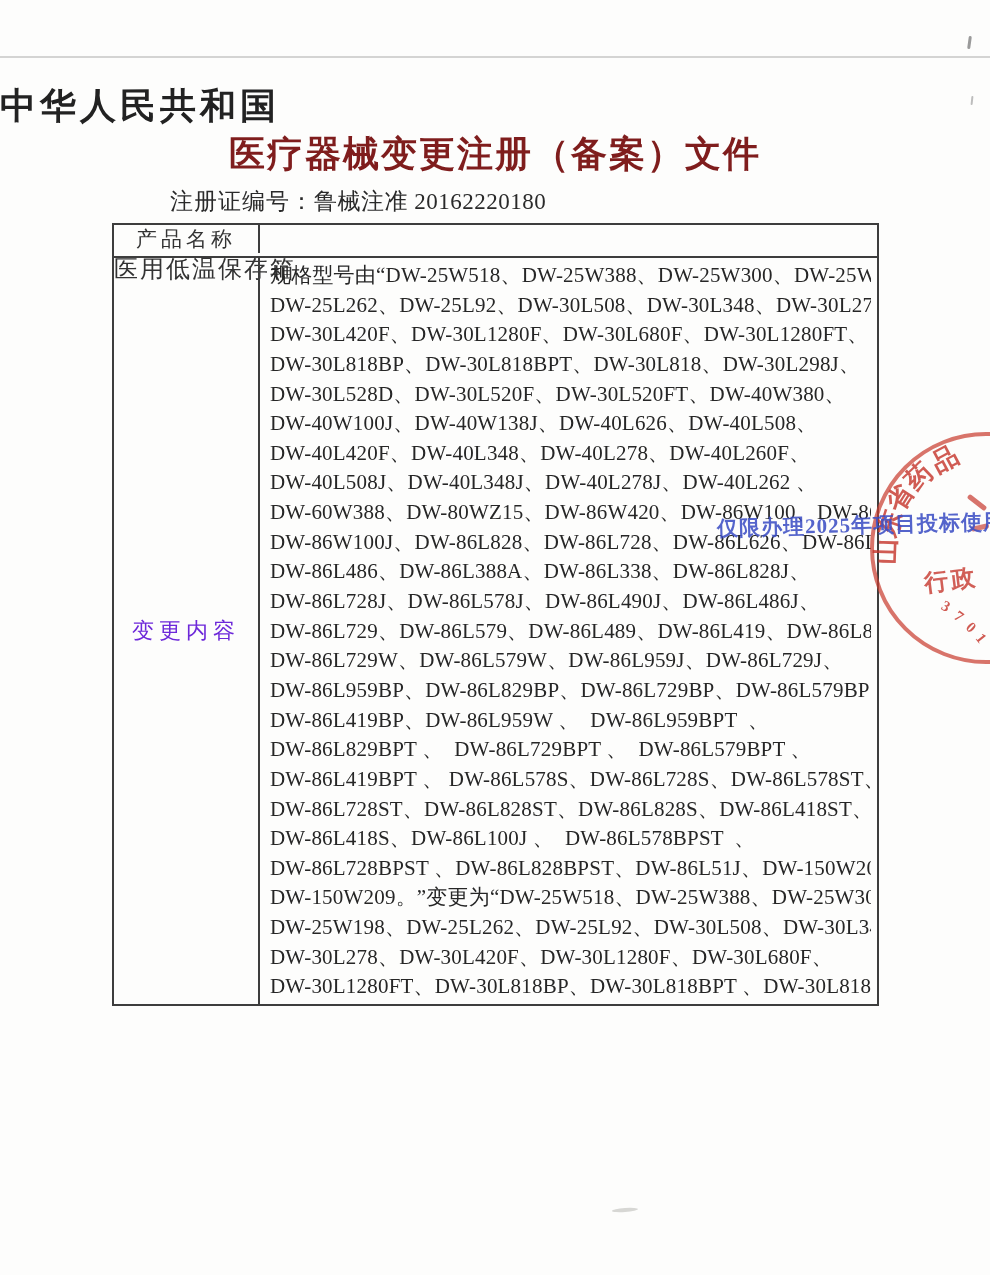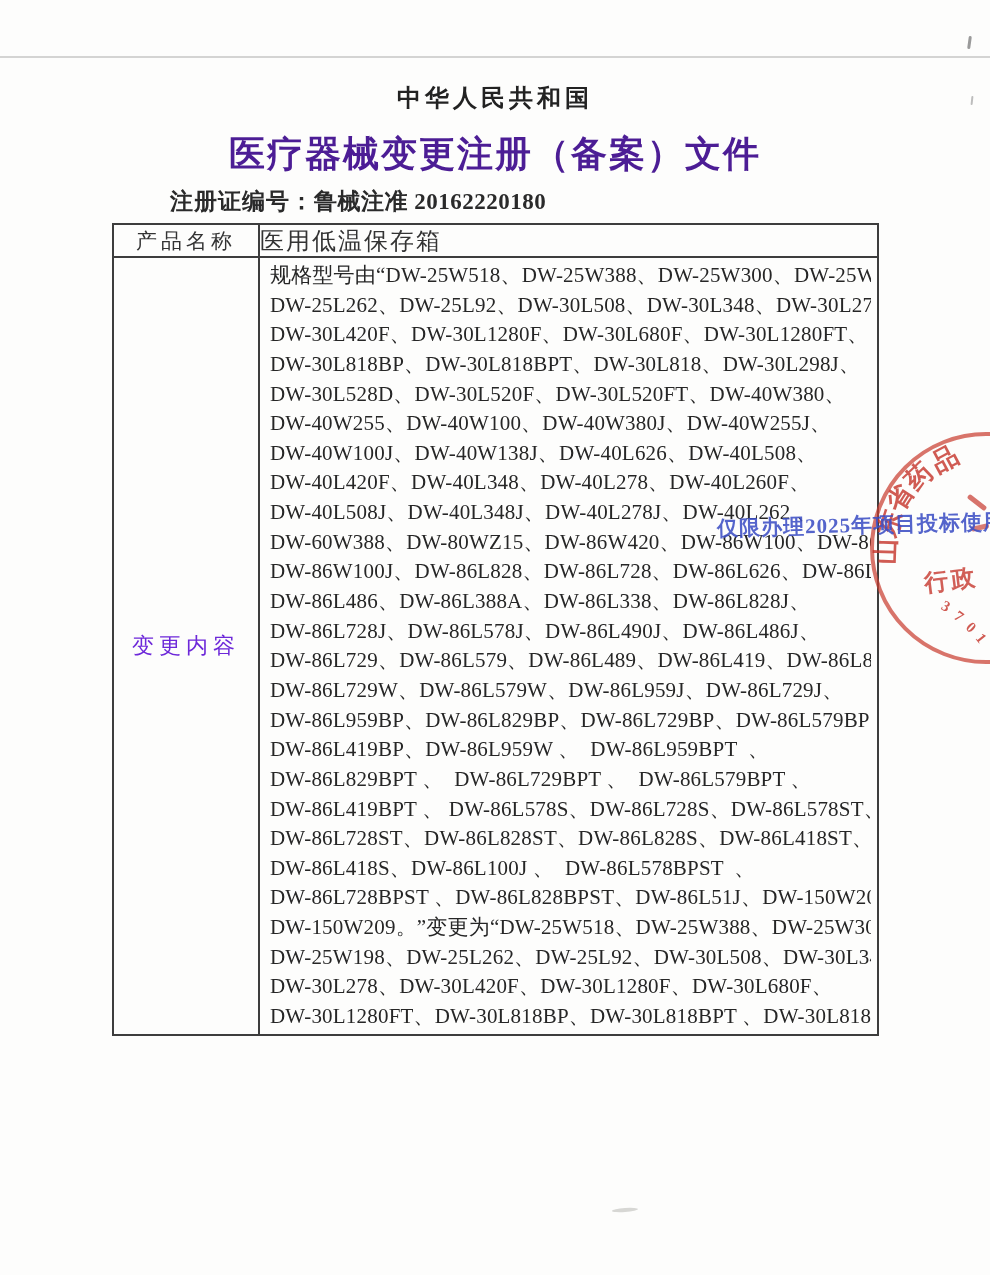--- a/index.html
+++ b/index.html
@@ -9,38 +9,38 @@
     background:#fdfdfc;overflow:hidden;color:#2b2b2b;
   }
   
   .top-rule{position:absolute;left:0;top:56px;width:990px;height:2px;background:#c6c6c6;opacity:.75;}
   .edge-mark-1{position:absolute;left:968px;top:36px;width:3px;height:13px;background:#9a9a9a;transform:rotate(8deg);border-radius:2px;}
   .edge-mark-2{position:absolute;left:971px;top:96px;width:2px;height:9px;background:#bdbdbd;transform:rotate(6deg);border-radius:2px;}
   .smudge{position:absolute;left:612px;top:1208px;width:26px;height:4px;background:#d7d7d4;border-radius:50%;transform:rotate(-4deg);}
 
   
   .title-1{
-    position:absolute;left:0;top:82px;width:100%;text-align:center;
-    font-size:24px;font-weight:bold;letter-spacing:4px;color:#222;
+    position:absolute;left:0;top:82px;width:100%;
+    font-size:36px;font-weight:bold;letter-spacing:4px;color:#222;
   }
   .title-2{
     position:absolute;left:0;top:130px;width:100%;text-align:center;
-    font-size:36px;font-weight:bold;letter-spacing:2px;color:#4c1d95;
+    font-size:36px;font-weight:bold;letter-spacing:2px;color:#7f1d1d;
   }
   .reg-line{
-    position:absolute;left:170px;top:186px;font-size:23px;color:#2a2a2a;letter-spacing:1px;font-weight:bold;
+    position:absolute;left:170px;top:186px;font-size:23px;color:#2a2a2a;letter-spacing:1px;
   }
   .reg-line .reg-num{letter-spacing:.5px;}
 
   
   .doc-table{
     position:absolute;left:112px;top:223px;width:763px;
     border:2px solid #3d3d3d;background:transparent;
   }
-  .row-header{display:flex;border-bottom:2px solid #3d3d3d;height:31px;}
+  .row-header{display:flex;border-bottom:2px solid #3d3d3d;height:31px;flex-direction:column;}
   .hdr-label{
     width:144px;border-right:2px solid #3d3d3d;display:flex;align-items:center;justify-content:center;
     font-size:21px;letter-spacing:4px;color:#333;
   }
   .hdr-value{
     flex:1;display:flex;align-items:center;padding-left:0;
     font-size:24px;letter-spacing:2px;color:#333;
   }
   .row-body{display:flex;}
   .body-label{
@@ -105,21 +105,20 @@
       <div class="hdr-value">医用低温保存箱</div>
     </div>
     <div class="row-body">
       <div class="body-label">变更内容</div>
       <div class="body-content">
           <div class="content-line">规格型号由“DW-25W518、DW-25W388、DW-25W300、DW-25W198、</div>
           <div class="content-line">DW-25L262、DW-25L92、DW-30L508、DW-30L348、DW-30L278、</div>
           <div class="content-line">DW-30L420F、DW-30L1280F、DW-30L680F、DW-30L1280FT、</div>
           <div class="content-line">DW-30L818BP、DW-30L818BPT、DW-30L818、DW-30L298J、</div>
           <div class="content-line">DW-30L528D、DW-30L520F、DW-30L520FT、DW-40W380、</div>
-          <div class="content-line">DW-40W255、DW-40W100、DW-40W380J、DW-40W255J、</div>
           <div class="content-line">DW-40W100J、DW-40W138J、DW-40L626、DW-40L508、</div>
           <div class="content-line">DW-40L420F、DW-40L348、DW-40L278、DW-40L260F、</div>
           <div class="content-line">DW-40L508J、DW-40L348J、DW-40L278J、DW-40L262 、</div>
           <div class="content-line">DW-60W388、DW-80WZ15、DW-86W420、DW-86W100、DW-86W420J、</div>
           <div class="content-line">DW-86W100J、DW-86L828、DW-86L728、DW-86L626、DW-86L490、</div>
           <div class="content-line">DW-86L486、DW-86L388A、DW-86L338、DW-86L828J、</div>
           <div class="content-line">DW-86L728J、DW-86L578J、DW-86L490J、DW-86L486J、</div>
           <div class="content-line">DW-86L729、DW-86L579、DW-86L489、DW-86L419、DW-86L829W、</div>
           <div class="content-line">DW-86L729W、DW-86L579W、DW-86L959J、DW-86L729J、</div>
           <div class="content-line">DW-86L959BP、DW-86L829BP、DW-86L729BP、DW-86L579BP、</div>

